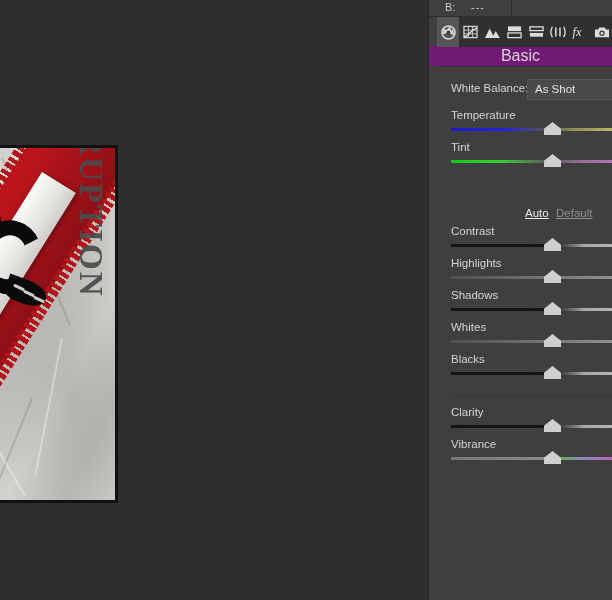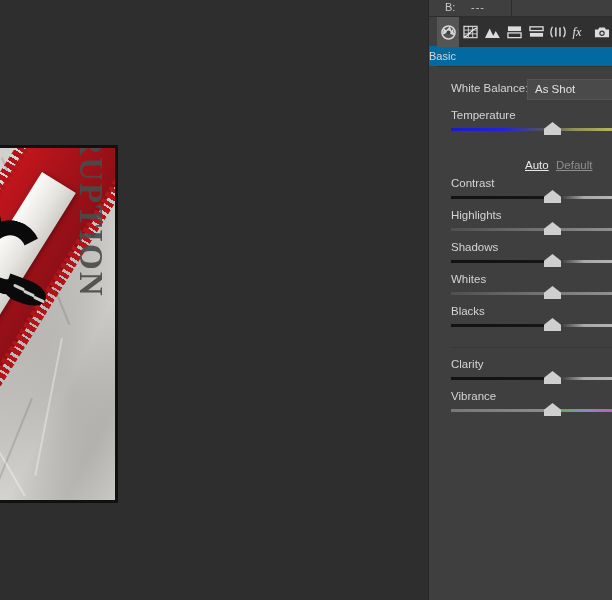--- a/index.html
+++ b/index.html
@@ -150,22 +150,22 @@
   .tab {
     width: 22px; height: 30px;
     display: flex; align-items: center; justify-content: center;
     color: #bdbdbd;
   }
   .tab.active { background: #555555; }
   .tab svg { display: block; }
 
   #panel-title {
     height: 20px; line-height: 20px;
-    text-align: left; color: #d6d6d6; font-size: 11px;
-    background: #0369a1;
+    text-align: center; color: #d6d6d6; font-size: 16px;
+    background: #701a75;
   }
   .hr { height: 1px; background: #333333; margin: 0 0 0 8px; }
 
   #panel-body { position: relative; padding: 0 0 0 0; }
 
   
   #wb-row {
     position: relative; height: 22px; margin-top: 12px;
   }
   #wb-label {
@@ -207,21 +207,21 @@
     background: linear-gradient(90deg,#8a8a8a 0%, #909090 44%, #5fa35a 58%, #5f84c2 70%, #8a6bc0 82%, #c05fa8 92%, #c25f5f 100%);
   }
   .thumb {
     position: absolute; top: 13px;
     width: 17px; height: 13px;
     background: #cfcfcf;
     clip-path: polygon(50% 0%, 100% 52%, 100% 100%, 0% 100%, 0% 52%);
   }
 
   #auto-default-row {
-    position: relative; height: 18px; margin-top: 8px; text-align: center;
+    position: relative; height: 18px; margin-top: 24px; text-align: center;
   }
   #auto-link, #default-link {
     position: absolute; top: 0;
     font-size: 11.5px; text-decoration: underline;
   }
   #auto-link { left: 96px; color: #e8e8e8; }
   #default-link { left: 127px; color: #8e8e8e; }
 
   .section-gap { height: 10px; }
   .sep-line { height: 1px; background: #353535; margin: 0 0 0 22px; }
@@ -363,20 +363,25 @@
         <span id="wb-label">White Balance:</span>
         <div id="wb-select">As Shot</div>
       </div>
 
       <div class="slider-row" style="margin-top:8px;">
         <span class="name">Temperature</span>
         <div class="track temp"></div>
         <div class="thumb" style="left:115px;"></div>
       </div>
 
+      <div class="slider-row">
+        <span class="name">Tint</span>
+        <div class="track tint"></div>
+        <div class="thumb" style="left:115px;"></div>
+      </div>
 
       <div class="section-gap"></div>
 
       <div id="auto-default-row">
         <span id="auto-link">Auto</span>
         <span id="default-link">Default</span>
       </div>
 
 
       <div class="slider-row">

